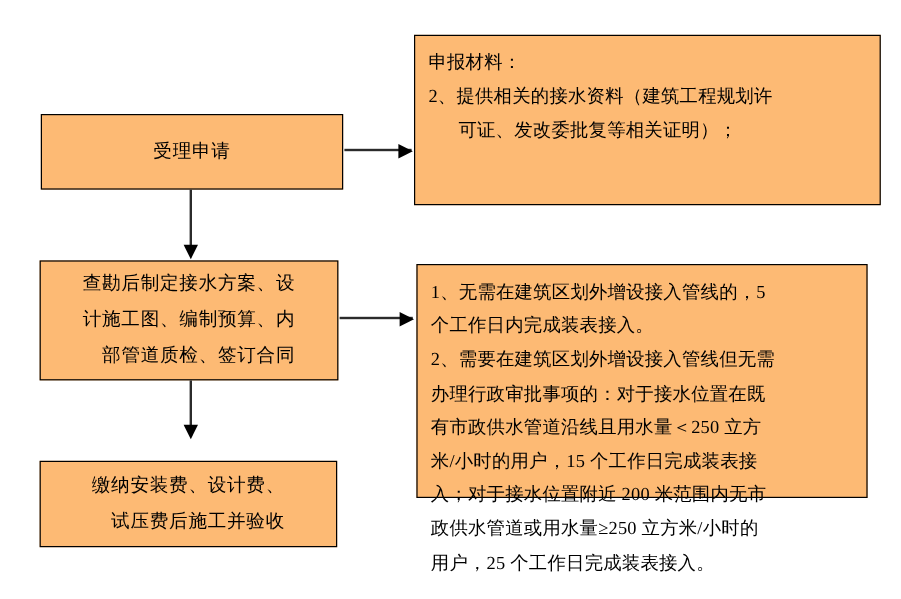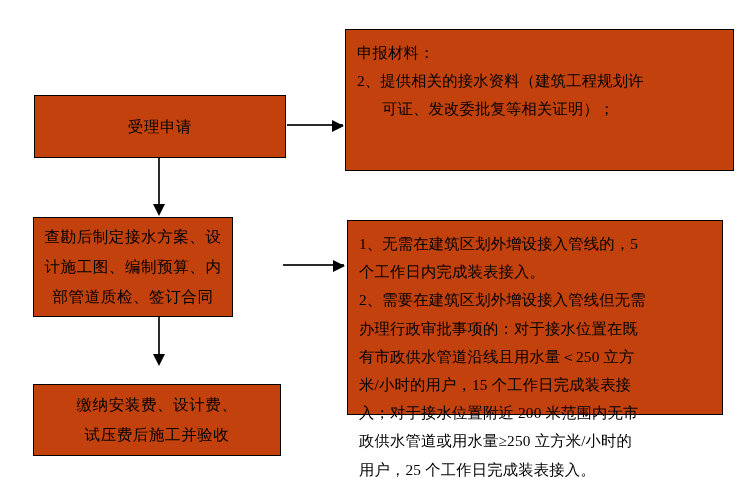--- a/index.html
+++ b/index.html
@@ -22,29 +22,29 @@
     top: 0;
     width: 751px;
     height: 499px;
   }
 
   
   .box {
     position: absolute;
     box-sizing: border-box;
     border: 1.4px solid #000000;
-    background: #c2410c;
+    background: #fdba74;
   }
 
   
   .proc {
     display: flex;
     align-items: center;
     justify-content: center;
-    text-align: center;
+    text-align: right;
   }
   .proc .txt {
     font-size: 15.5px;
     line-height: 30px;
     letter-spacing: 0.6px;
     white-space: pre-line;
   }
 
   
   .note {
@@ -55,21 +55,21 @@
     line-height: 28.2px;
     letter-spacing: 0.2px;
     white-space: pre;
   }
   .note .line.indent {
     padding-left: 25px;
   }
 
   
   #box-accept        { left: 34px;  top: 95px;  width: 252px; height: 63px; }
-  #box-plan          { left: 33px;  top: 217px; width: 200px; height: 100px; }
+  #box-plan          { left: 33px;  top: 217px; width: 249px; height: 100px; }
   #box-payment       { left: 33px;  top: 384px; width: 248px; height: 72px; }
   #box-materials     { left: 345px; top: 29px;  width: 389px; height: 142px; }
   #box-timelimit     { left: 347px; top: 220px; width: 376px; height: 195px; }
 
   
   .arrow-h {
     position: absolute;
     height: 0;
     border-top: 2.2px solid #2b2b2b;
   }

